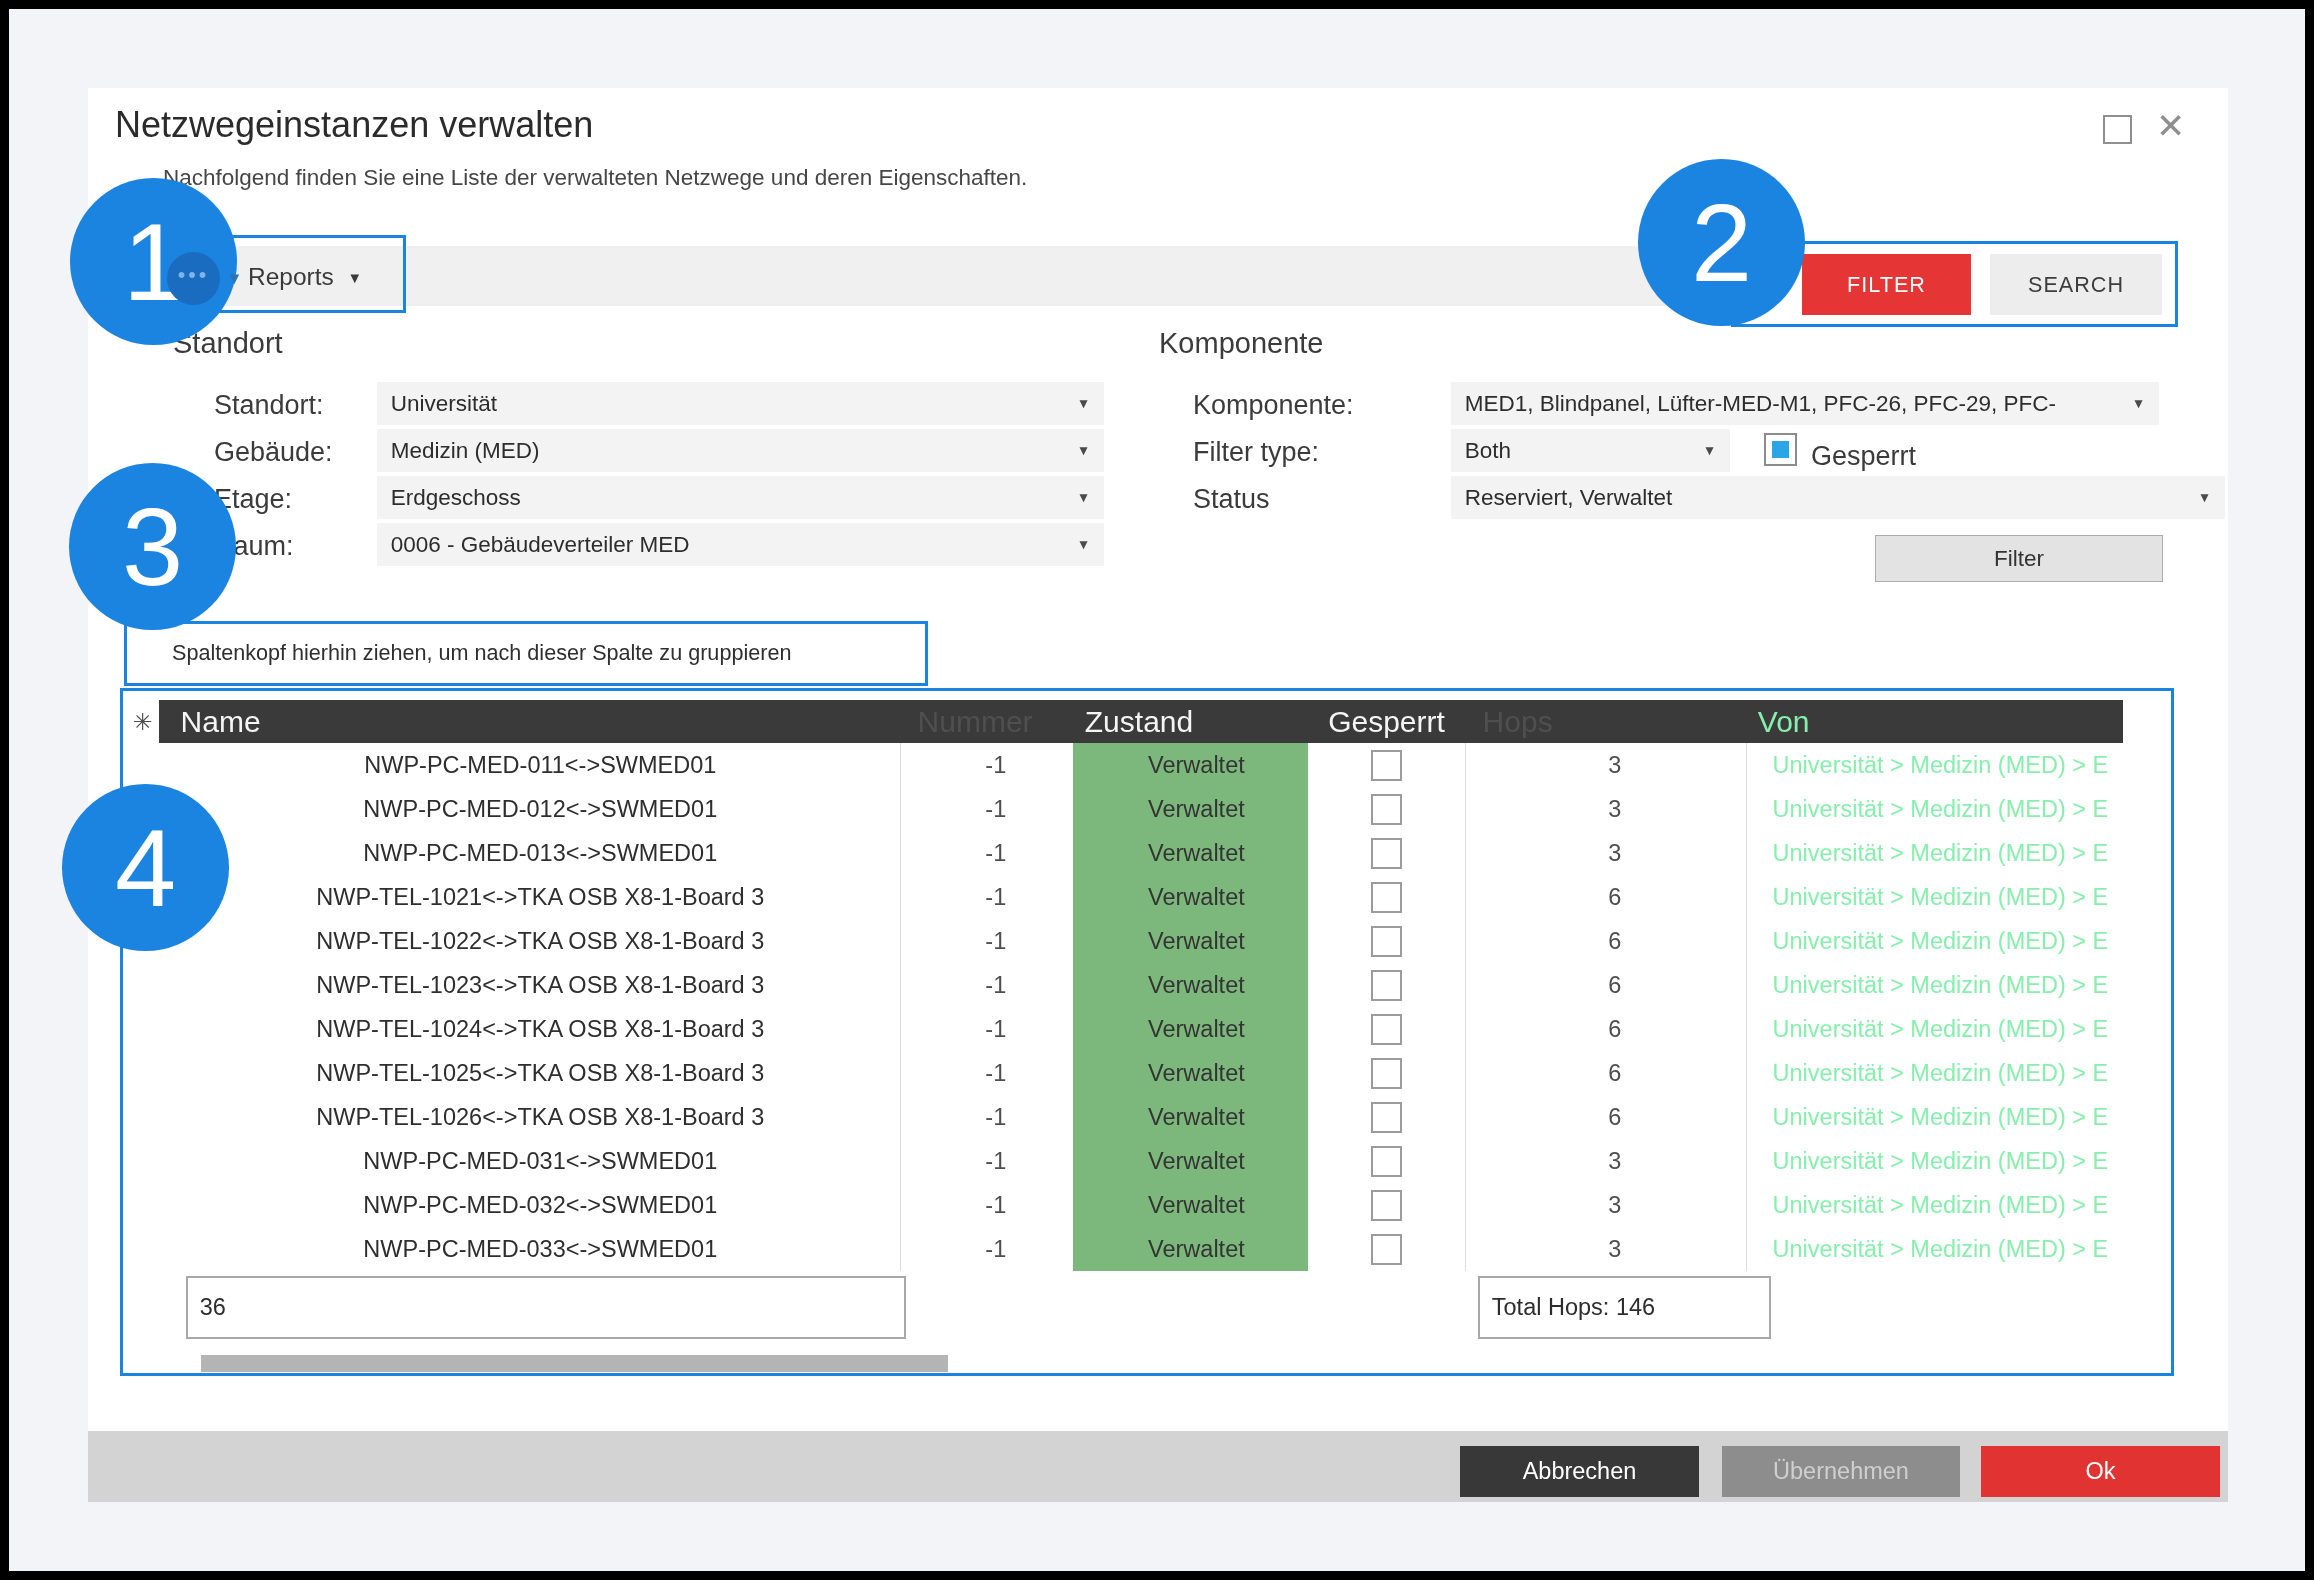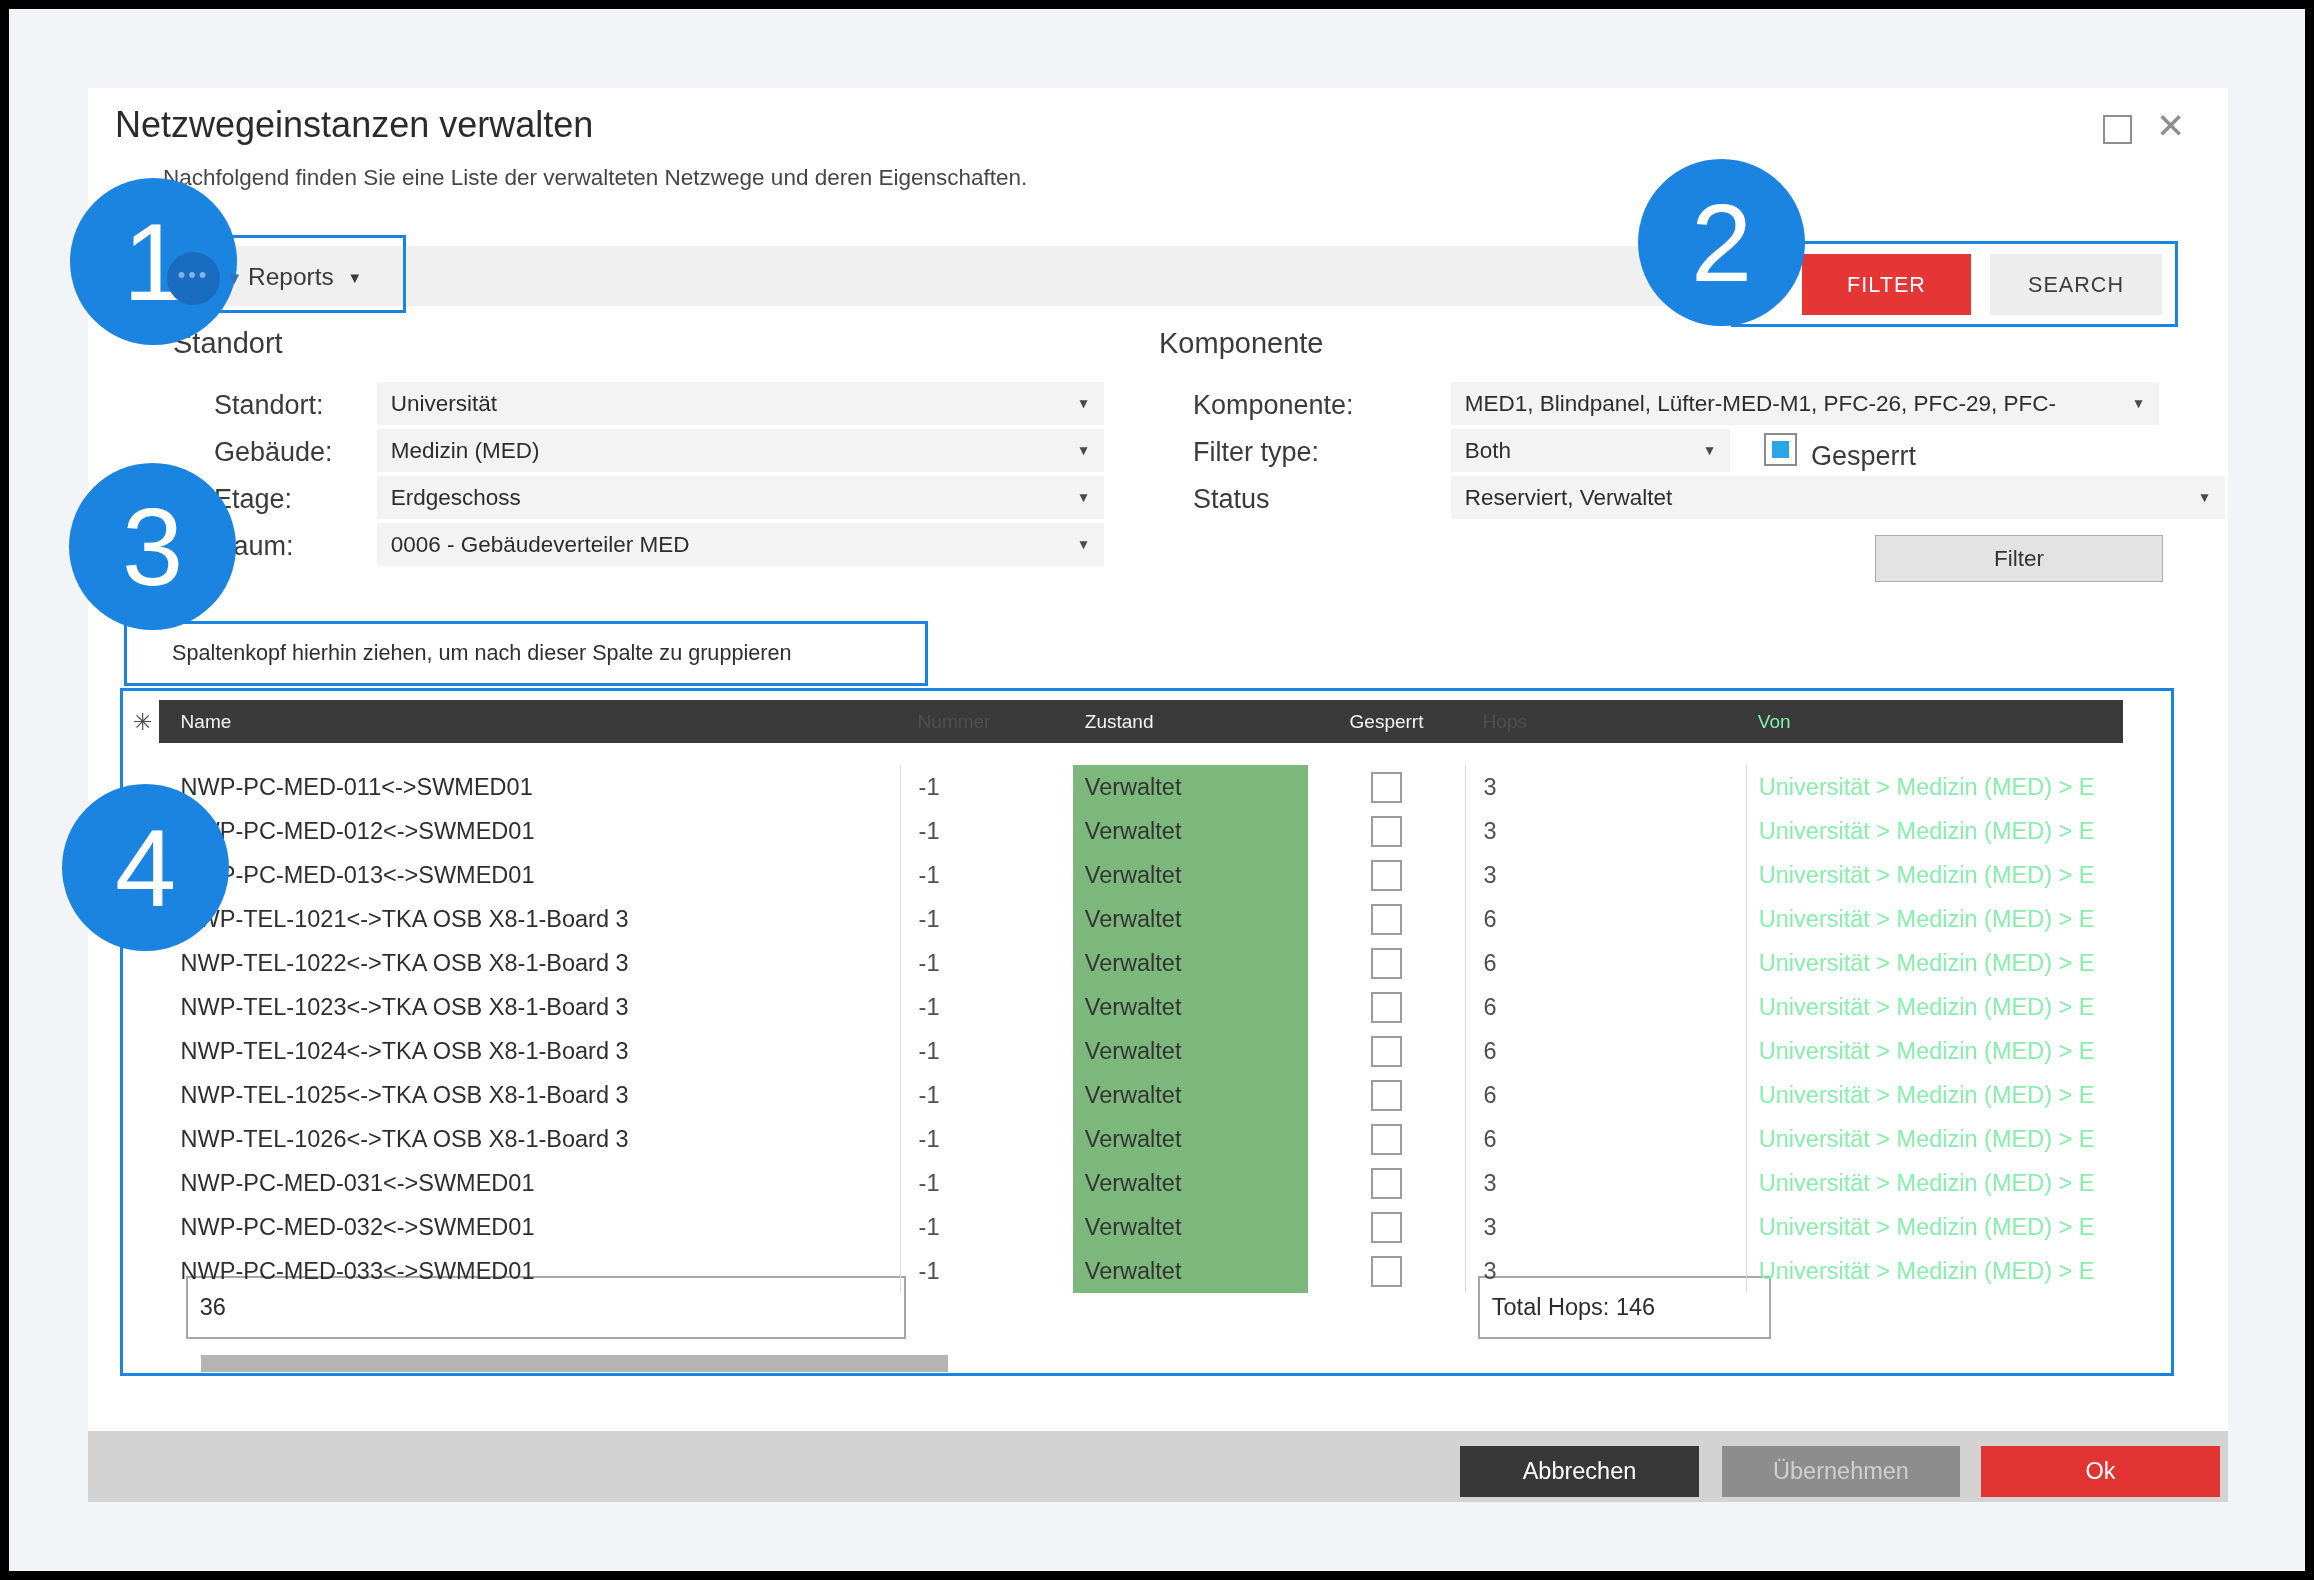--- a/index.html
+++ b/index.html
@@ -48,22 +48,22 @@
   .chk-outer{width:33px;height:33px;border:2px solid #8c8c8c;background:#fff;display:flex;align-items:center;justify-content:center;cursor:pointer;}
   .chk-outer .fill{width:17.6px;height:17.6px;background:transparent;}
   .chk-outer.checked .fill{background:#2aa6e6;}
 
   .filter-button{left:1875px;top:535px;width:288px;height:47px;background:#e3e3e3;border:1px solid #ababab;font-size:22.5px;color:#333;display:flex;align-items:center;justify-content:center;cursor:pointer;}
 
   .group-hint{font-size:21.6px;color:#2f2f2f;line-height:57px;padding-left:45px;white-space:nowrap;}
 
   .gutter-icon{left:133px;top:708px;font-size:23.5px;color:#4c4c4c;z-index:11;}
   .grid-header{left:159px;top:700px;width:1964px;height:43px;background:#3a3a3a;display:flex;z-index:11;}
-  .hcell{font-size:19px;color:#f5f5f5;line-height:43px;white-space:nowrap;overflow:hidden;cursor:pointer;}
-  .grid-body{left:159px;top:765px;width:1964px;height:529px;z-index:11;}
+  .hcell{font-size:30px;color:#f5f5f5;line-height:43px;white-space:nowrap;overflow:hidden;cursor:pointer;}
+  .grid-body{left:159px;top:743px;width:1964px;height:529px;z-index:11;text-align:center;}
   .grow{display:flex;height:44px;cursor:pointer;}
   .cell{font-size:23.5px;color:#2e2e2e;line-height:44px;white-space:nowrap;overflow:hidden;}
   .c-name{width:741px;padding-left:21.6px;}
   .c-num{width:173px;padding-left:17.6px;color:#4f4f4f;}
   .c-zustand{width:235px;padding-left:11.8px;}
   .c-gesperrt{width:157px;display:flex;align-items:center;justify-content:center;}
   .c-hops{width:281px;padding-left:17.6px;color:#4f4f4f;}
   .c-von{width:376px;padding-left:11.8px;color:#86efac;}
   .grow .c-num,.grow .c-hops,.grow .c-von{border-left:1px solid #dcdcdc;}
   .grow .c-zustand{background:#7cb87c;color:#343434;}

